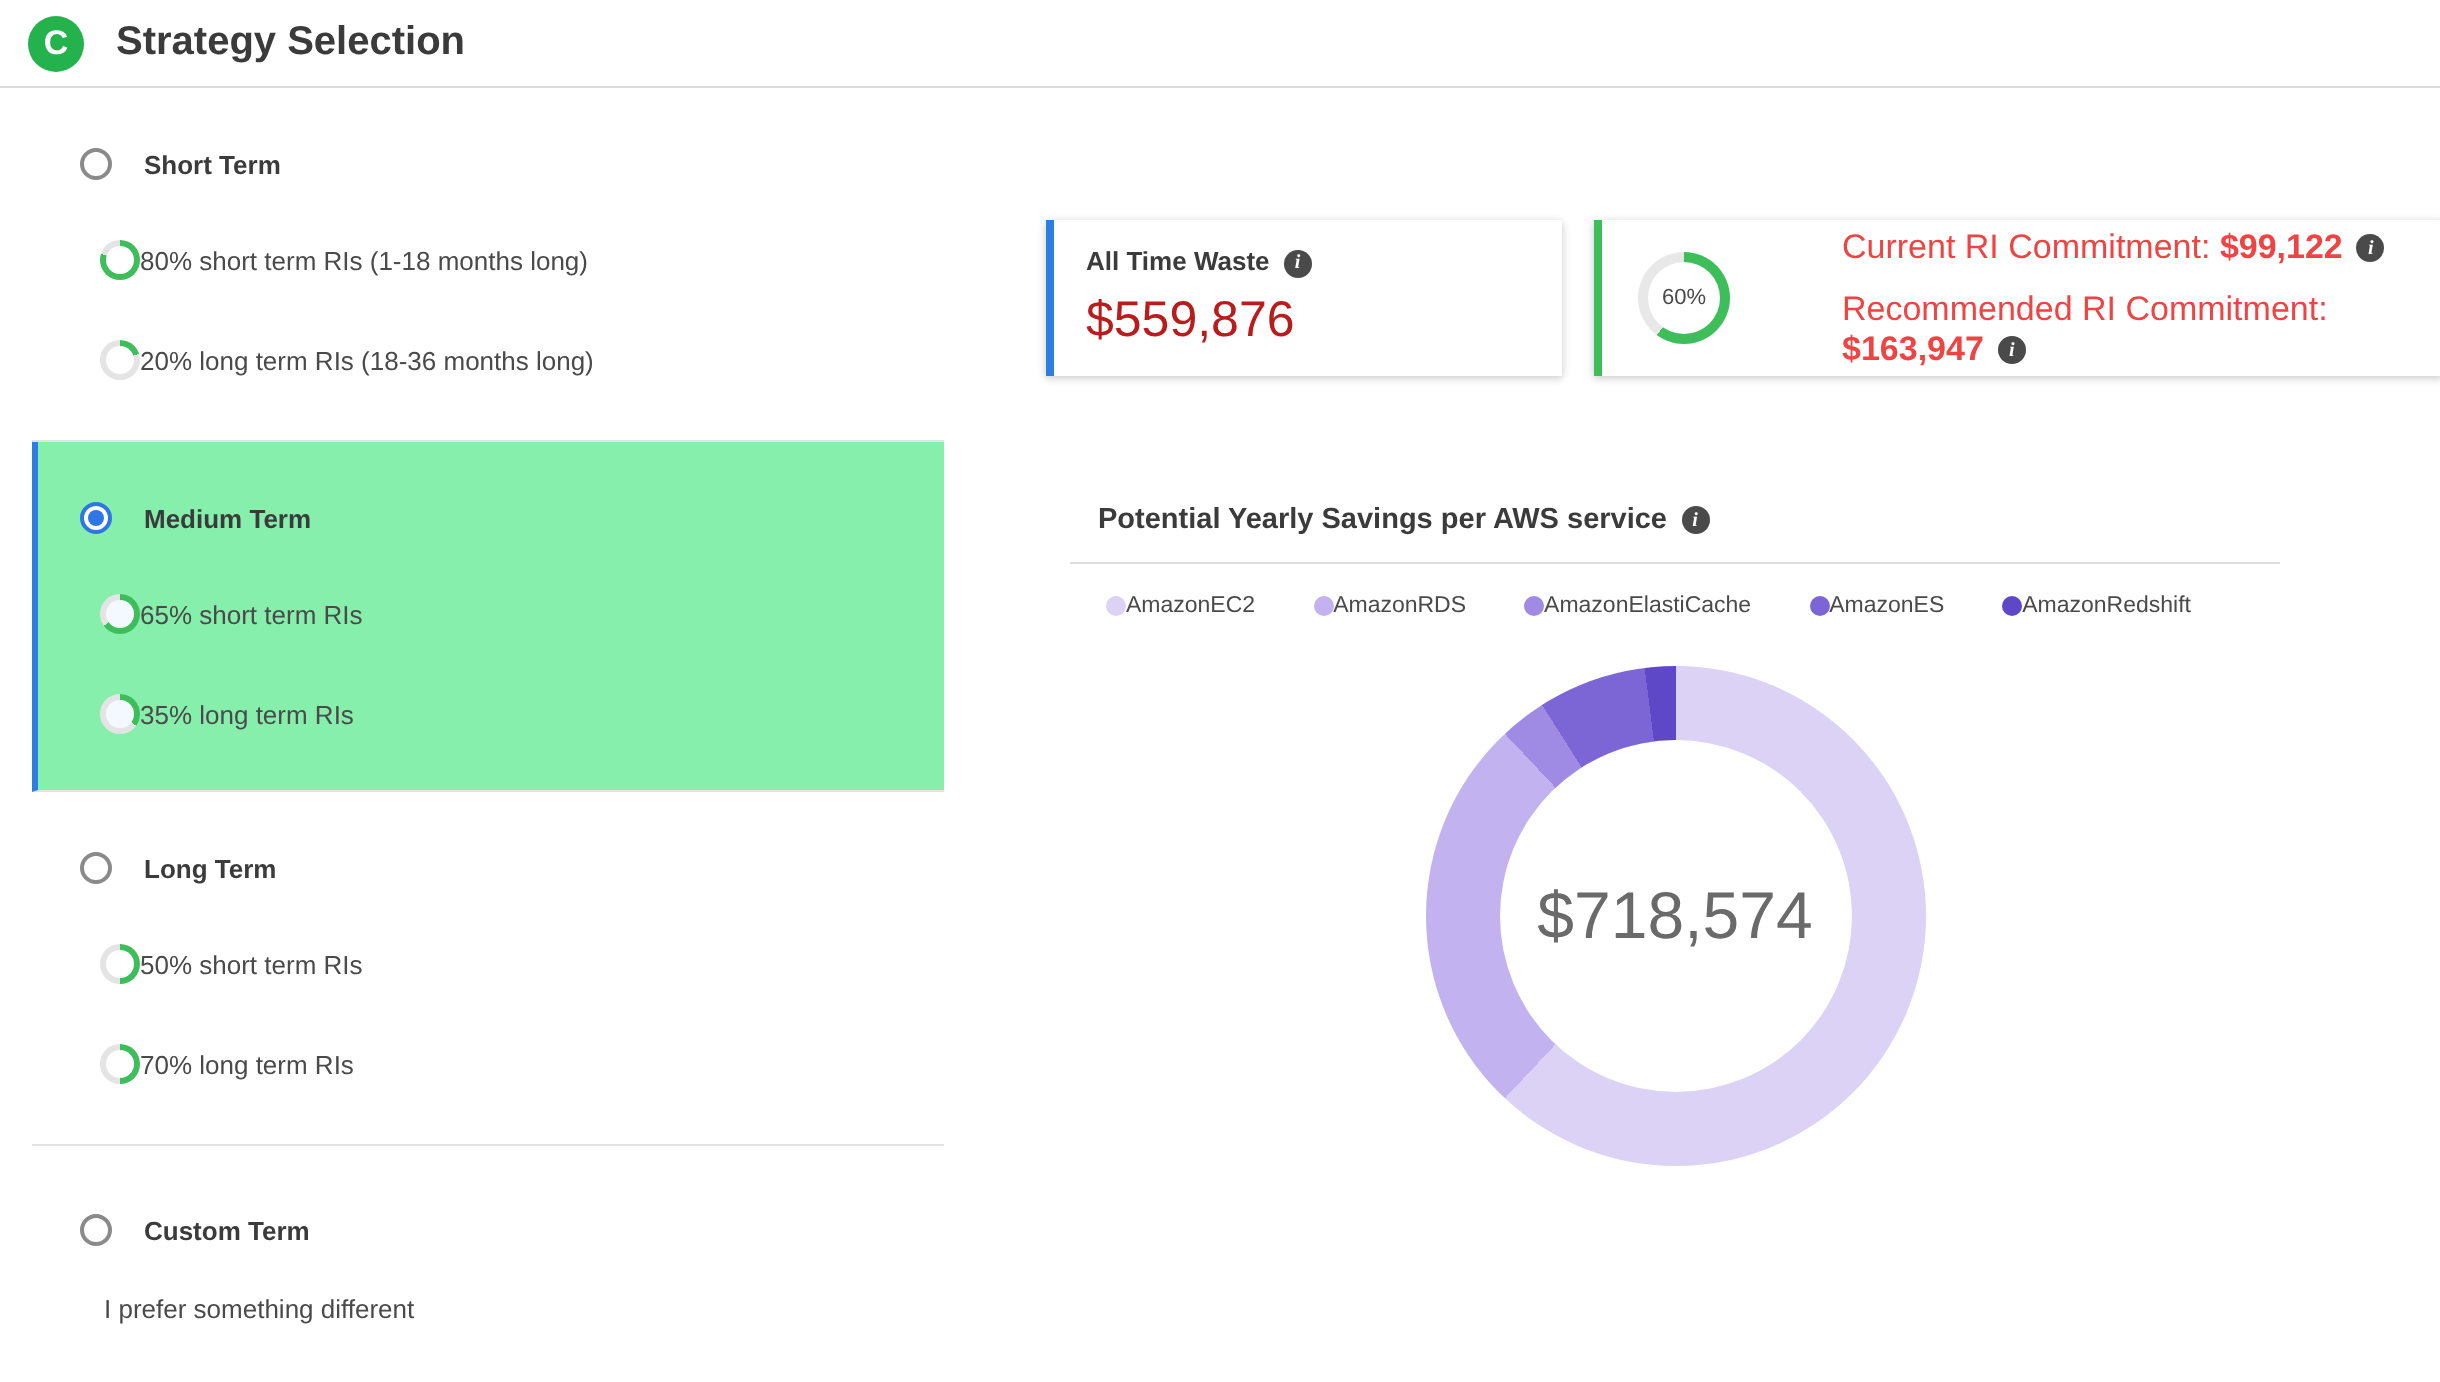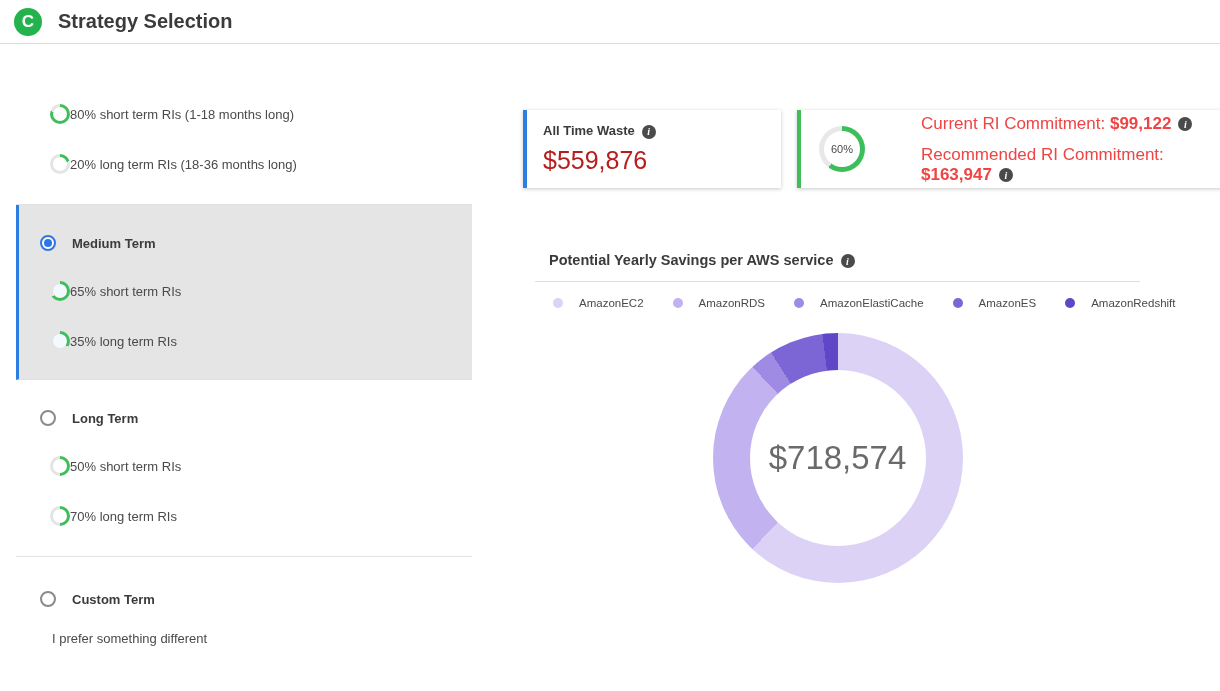--- a/index.html
+++ b/index.html
@@ -6,21 +6,21 @@
   html,body { width:1220px; height:691px; background:#fff; font-family:"Liberation Sans", sans-serif; color:#3b3b3b; overflow:hidden; }
 
   
   .header { height:44px; border-bottom:1px solid #dcdcdc; display:flex; align-items:center; padding-left:14px; }
   .logo { width:28px; height:28px; border-radius:50%; background:#23b24b; color:#fff; display:flex; align-items:center; justify-content:center; font-weight:700; font-size:17px; }
   .page-title { font-size:20px; font-weight:700; margin-left:16px; color:#3b3b3b; }
 
   
   .strategy-col { position:absolute; left:16px; top:44px; width:456px; }
   .group { padding:30px 0 30px 24px; border-bottom:1px solid #e2e2e2; }
-  .group.selected { background:#e5e5e5; border-left:3px solid #2e7de1; padding-left:21px; padding-bottom:28px; }
+  .group.selected { background:#86efac; border-left:3px solid #2e7de1; padding-left:21px; padding-bottom:28px; }
   .group.last { border-bottom:none; padding-top:34px; }
   .group-header { display:flex; align-items:center; gap:16px; cursor:pointer; }
   .radio { width:16px; height:16px; border-radius:50%; border:2px solid #8a8a8a; background:#fff; position:relative; flex:0 0 auto; }
   .radio.checked { border-color:#2e75e6; }
   .radio.checked::after { content:''; position:absolute; inset:2px; border-radius:50%; background:#2e75e6; }
   .group-label { font-size:13px; font-weight:700; color:#3b3b3b; }
   .option { display:flex; align-items:center; margin:30px 0 0 10px; }
   .ring { width:20px; height:20px; border-radius:50%; position:relative; flex:0 0 auto; background:#e4e4e4; }
   .ring::after { content:''; position:absolute; inset:3px; border-radius:50%; background:#fff; }
   .selected .ring::after { background:#f3f9fe; }
@@ -44,39 +44,43 @@
   .commit-lines { margin-left:56px; }
   .commit-line { font-size:17px; color:#ef4444; }
   .commit-line + .commit-line { margin-top:11px; }
   .commit-line b { font-weight:700; }
 
   
   .savings { position:absolute; left:535px; top:252px; width:605px; }
   .savings-title-row { padding-left:14px; font-size:14.5px; font-weight:700; color:#3b3b3b; }
   .savings-divider { border-bottom:1px solid #dddddd; margin-top:13px; }
   .legend { display:flex; gap:29px; margin:15px 0 0 18px; }
-  .legend-item { display:flex; align-items:center; gap:16px; cursor:pointer; }
+  .legend-item { display:flex; align-items:center; gap:0; cursor:pointer; }
   .legend-dot { width:10px; height:10px; border-radius:50%; flex:0 0 auto; }
   .legend-label { font-size:11.5px; color:#4a4a4a; }
   .donut-wrap { display:flex; justify-content:center; margin-top:24px; }
   .donut { width:250px; height:250px; border-radius:50%; position:relative; }
   .donut::after { content:''; position:absolute; inset:37px; border-radius:50%; background:#fff; }
   .donut-center { position:absolute; inset:0; display:flex; align-items:center; justify-content:center; font-size:33px; color:#6a6a6a; z-index:1; }
 </style>
 </head>
 <body>
 
 <div class="header">
   <div class="logo">C</div>
   <div class="page-title">Strategy Selection</div>
 </div>
 
 <div class="strategy-col">
 
   <div class="group">
+    <div class="group-header">
+      <span class="radio"></span>
+      <span class="group-label">Short Term</span>
+    </div>
     <div class="option">
       <span class="ring" style="background: conic-gradient(rgb(61, 190, 91) 0deg, rgb(61, 190, 91) 80%, rgb(228, 228, 228) 80%, rgb(228, 228, 228) 100%);"></span>
       <span class="option-label">80% short term RIs (1-18 months long)</span>
     </div>
     <div class="option">
       <span class="ring" style="background: conic-gradient(rgb(61, 190, 91) 0deg, rgb(61, 190, 91) 20%, rgb(228, 228, 228) 20%, rgb(228, 228, 228) 100%);"></span>
       <span class="option-label">20% long term RIs (18-36 months long)</span>
     </div>
   </div>
 

